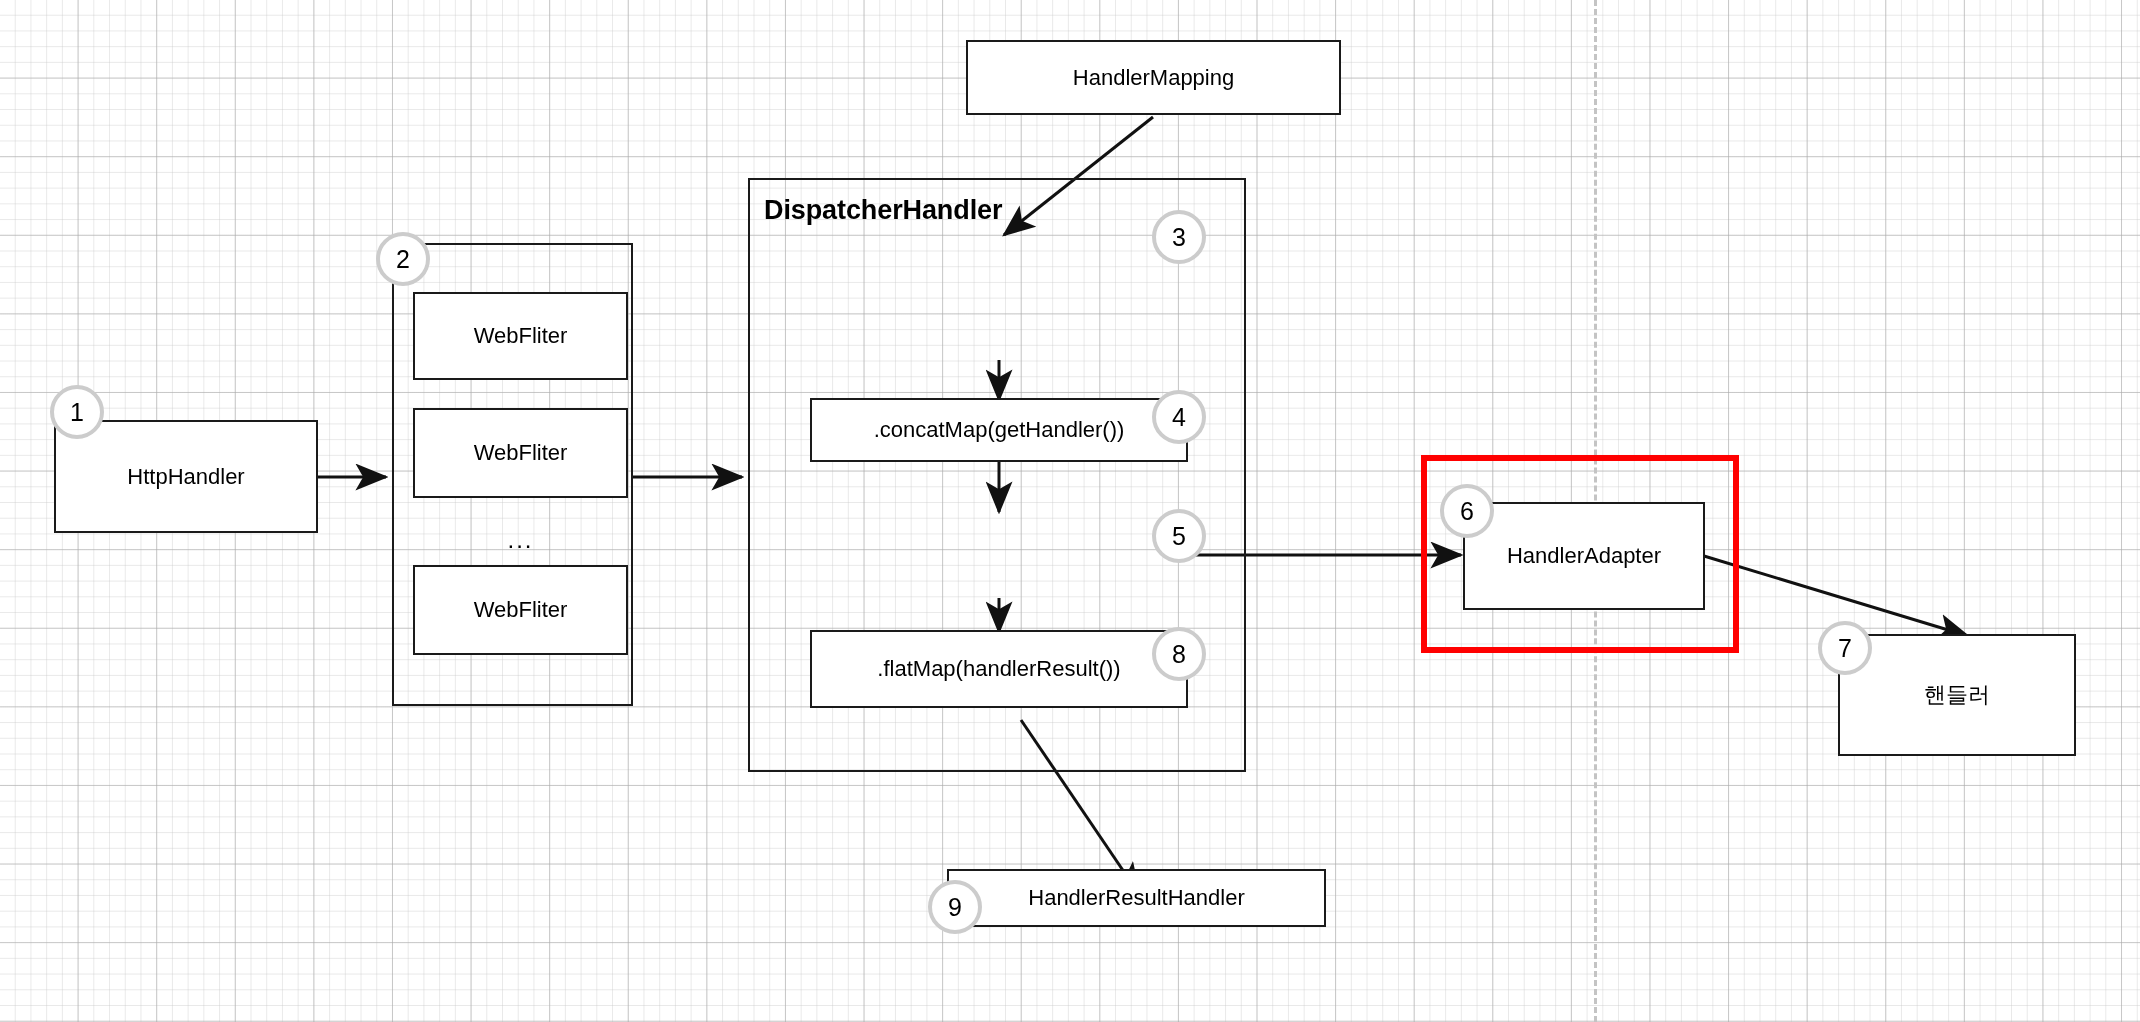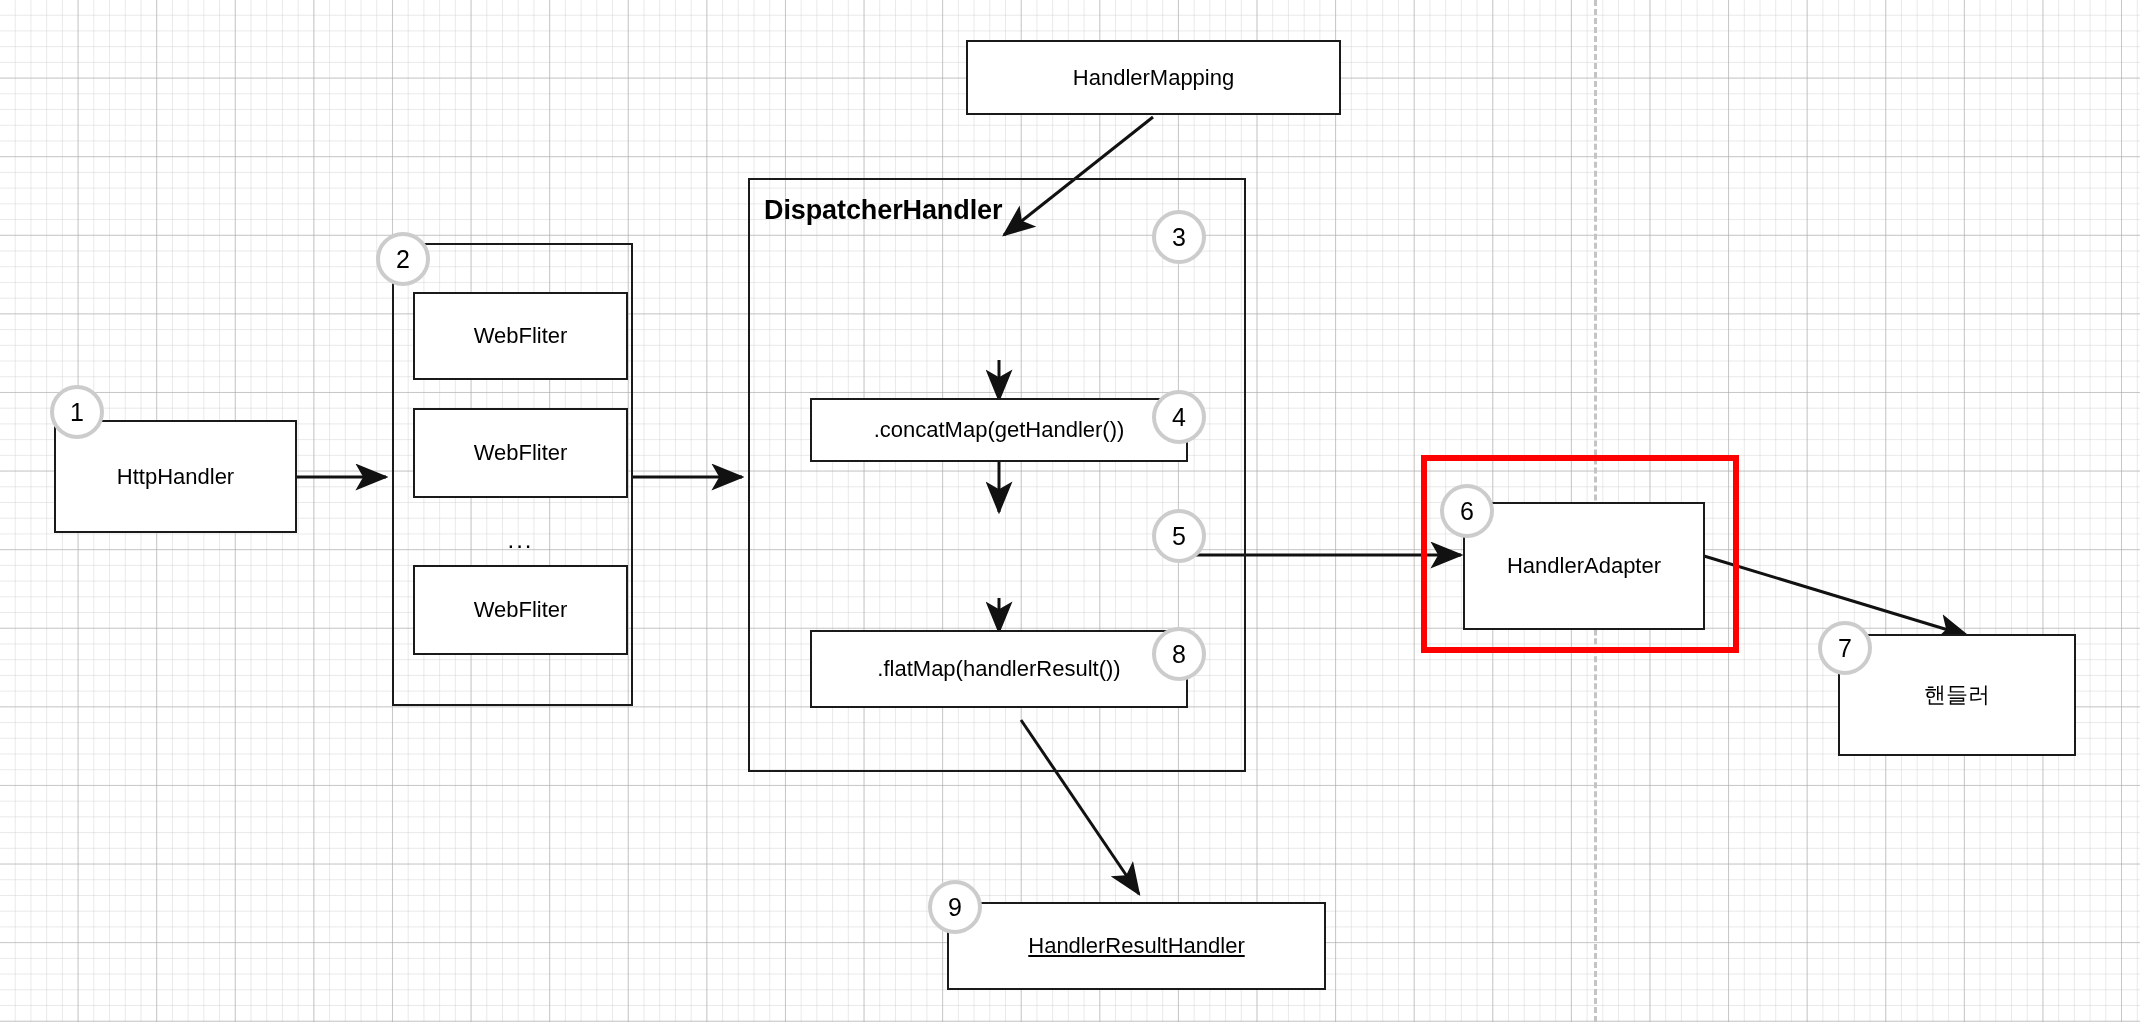--- a/index.html
+++ b/index.html
@@ -127,21 +127,21 @@
 
     <line x1="999" y1="598" x2="999" y2="632" stroke="#111111" stroke-width="3" marker-end="url(#ah)"></line>
 
     <line x1="1185" y1="555" x2="1461" y2="555" stroke="#111111" stroke-width="3" marker-end="url(#ah)"></line>
 
     <line x1="1704" y1="556" x2="1968" y2="636" stroke="#111111" stroke-width="3" marker-end="url(#ah)"></line>
 
     <line x1="1021" y1="720" x2="1139" y2="894" stroke="#111111" stroke-width="3" marker-end="url(#ah)"></line>
   </svg>
 
-  <div class="node" style="left:54px; top:420px; width:243px; height:113px;">
+  <div class="node" style="left:54px; top:420px; width:264px; height:113px;">
     <span>HttpHandler</span>
   </div>
   <div class="badge" style="left:50px; top:385px;">
     <span>1</span>
   </div>
 
   <div class="node container-node" style="left:392px; top:243px; width:241px; height:463px;"></div>
 
   <div class="node" style="left:413px; top:292px; width:215px; height:88px;">
     <span>WebFliter</span>
@@ -184,34 +184,34 @@
   </div>
 
   <div class="node" style="left:810px; top:630px; width:378px; height:78px;">
     <span>.flatMap(handlerResult())</span>
   </div>
   <div class="badge" style="left:1152px; top:627px;">
     <span>8</span>
   </div>
 
   <div class="highlight-box" style="left:1421px; top:455px; width:318px; height:198px;"></div>
-  <div class="node" style="left:1463px; top:502px; width:242px; height:128px;">
+  <div class="node" style="left:1463px; top:502px; width:242px; height:108px;">
     <span>HandlerAdapter</span>
   </div>
   <div class="badge" style="left:1440px; top:484px;">
     <span>6</span>
   </div>
 
   <div class="node" style="left:1838px; top:634px; width:238px; height:122px;">
     <span>핸들러</span>
   </div>
   <div class="badge" style="left:1818px; top:621px;">
     <span>7</span>
   </div>
 
-  <div class="node" style="left:947px; top:902px; width:379px; height:88px;text-decoration:underline;">
+  <div class="node" style="left:947px; top:869px; width:379px; height:58px;">
     <span>HandlerResultHandler</span>
   </div>
   <div class="badge" style="left:928px; top:880px;">
     <span>9</span>
   </div>
 
 </div>
 
 </body></html>

